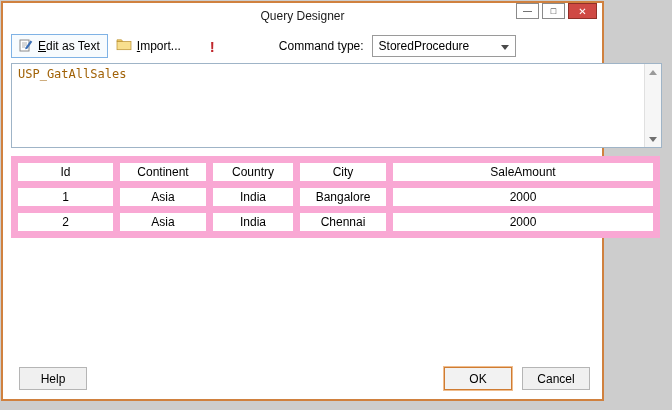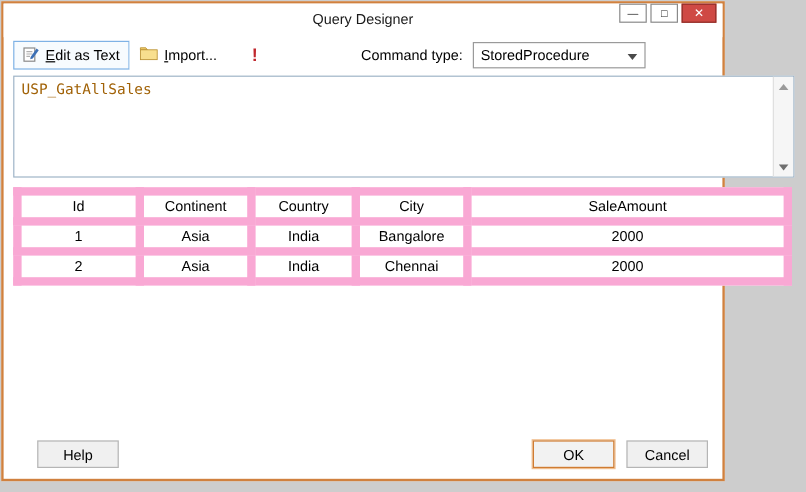--- a/index.html
+++ b/index.html
@@ -31,21 +31,21 @@
   .toolbar {
     position:absolute; left:0; top:28px; right:0; height:30px;
     display:flex; align-items:center; padding:0 8px; font-size:12px; color:#000;
   }
   .tb-btn {
     display:inline-flex; align-items:center; gap:5px; height:24px;
     padding:0 7px; background:#ffffff; border:1px solid transparent; font-size:12px;
   }
   .tb-btn.toggled { border-color:#7fb2e5; background:#f7fbfe;text-align:right; }
   .exec { margin-left:14px; font-size:15px; font-weight:bold; color:#c0272d; width:18px; text-align:center; background:none; border:none; }
-  .cmdtype-label { margin-left:80px; }
+  .cmdtype-label { margin-left:58px; }
   .combo {
     margin-left:8px; position:relative; width:144px; height:22px;
     background:#ffffff; border:1px solid #9a9a9a; display:flex; align-items:center;
     padding-left:6px; font-size:12px;
   }
   .combo .chev {
     position:absolute; right:6px; top:9px; width:0; height:0;
     border-left:4px solid transparent; border-right:4px solid transparent;
     border-top:5px solid #4a4a4a;
   }
@@ -78,21 +78,21 @@
     border:7px solid #f9a8d4; font-weight:normal; text-align:center;
     padding:2px 6px; height:20px; overflow:hidden; white-space:nowrap;
   }
   .grid thead th { height:19px; }
   
   .btn {
     position:absolute; height:23px; min-width:68px; padding:0 12px;
     background:#f0f0f0; border:1px solid #b5b5b5; font-size:12px; color:#000;
     font-family:"Liberation Sans", sans-serif;
   }
-  .btn-help { left:16px; top:364px;margin-left:12px; }
+  .btn-help { left:16px; top:364px; }
   .btn-ok   { right:90px; top:364px; border:1px solid #cf7c33; box-shadow:0 0 0 1px #f0bd8d; background:#f2f2f2; }
   .btn-cancel { right:12px; top:364px; }
   u { text-decoration:underline; }
 </style>
 </head>
 <body>
 
 <div class="screen">
   <div class="dialog">
 

